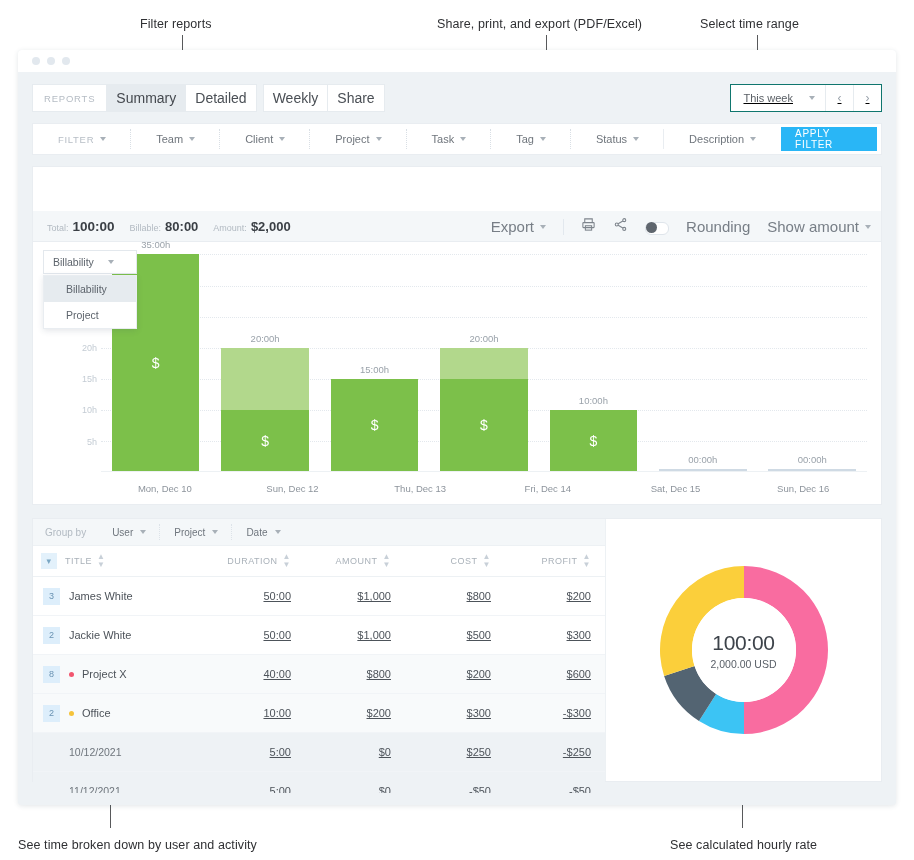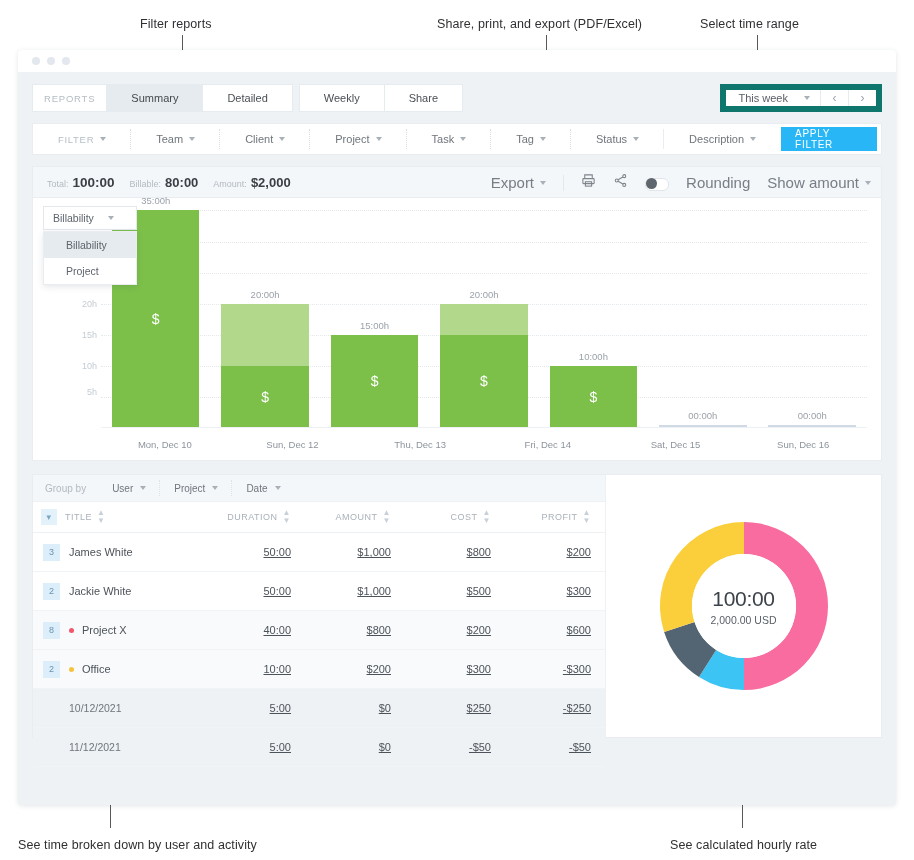--- a/index.html
+++ b/index.html
@@ -75,25 +75,25 @@
   }
   .tabs {
     display: flex;
     align-items: stretch;
     height: 28px;
   }
   .tab {
     background: #ffffff;
     border: 1px solid #e6ebef;
     border-left: none;
-    font-size: 11px;
+    font-size: 14px;
     color: #4a4f55;
     display: flex;
     align-items: center;
-    padding: 0 24px;
+    padding: 0 9px;
     box-sizing: border-box;
   }
   .tab.first {
     border-left: 1px solid #e6ebef;
     color: #b5bcc4;
     font-size: 9.5px;
     letter-spacing: 0.8px;
     padding: 0 11px;
   }
   .tab.active {
@@ -102,22 +102,23 @@
   }
   .tab.gap {
     margin-left: 6px;
     border-left: 1px solid #e6ebef;
   }
 
   .rangebox {
     display: flex;
     height: 28px;
     background: #ffffff;
-    border: 6px solid #0f766e;
+    border: 1px solid #0f766e;
     box-sizing: border-box;
+    text-decoration: underline;
   }
   .rangemain {
     display: flex;
     align-items: center;
     gap: 16px;
     padding: 0 10px 0 12px;
     font-size: 11px;
     color: #595e64;
     border-right: 1px solid #e6ebef;
   }
@@ -192,20 +193,21 @@
     position: relative;
   }
   .summarybar {
     height: 30px;
     background: #f4f7f9;
     border-bottom: 1px solid #e9edf1;
     display: flex;
     align-items: center;
     justify-content: space-between;
     padding: 0 10px 0 14px;
+    margin-top: 44px;
   }
   .totals { display: flex; align-items: baseline; gap: 15px; }
   .tot { display: flex; align-items: baseline; gap: 4px; }
   .tot .k { font-size: 9px; color: #b2bac2; }
   .tot .v { font-size: 13px; color: #3a3f45; font-weight: bold; }
   .tot .v.big { font-size: 13.5px; }
 
   .tools {
     display: flex;
     align-items: flex-end;
@@ -593,21 +595,21 @@
           <div id="gridlines">
               <div class="grid" style="top: 198.919px;"></div>
               <div class="grid" style="top: 167.838px;"></div>
               <div class="grid" style="top: 136.757px;"></div>
               <div class="grid" style="top: 105.676px;"></div>
               <div class="grid" style="top: 74.5946px;"></div>
               <div class="grid" style="top: 43.5135px;"></div>
               <div class="grid" style="top: 12.4324px;"></div>
             </div>
           <div id="yticks">
-              <div class="ytick" style="top: 194px;">5h</div>
+              <div class="ytick" style="top: 200px;">5h</div>
               <div class="ytick" style="top: 167.838px;">10h</div>
               <div class="ytick" style="top: 136.757px;">15h</div>
               <div class="ytick" style="top: 105.676px;">20h</div>
               <div class="ytick" style="top: 74.5946px;">25h</div>
               <div class="ytick" style="top: 43.5135px;">30h</div>
               <div class="ytick" style="top: 12.4324px;">35h</div>
             </div>
           <div class="bars" id="bars">
               <div class="barcol">
                 <div class="barlabel">35:00h</div>

